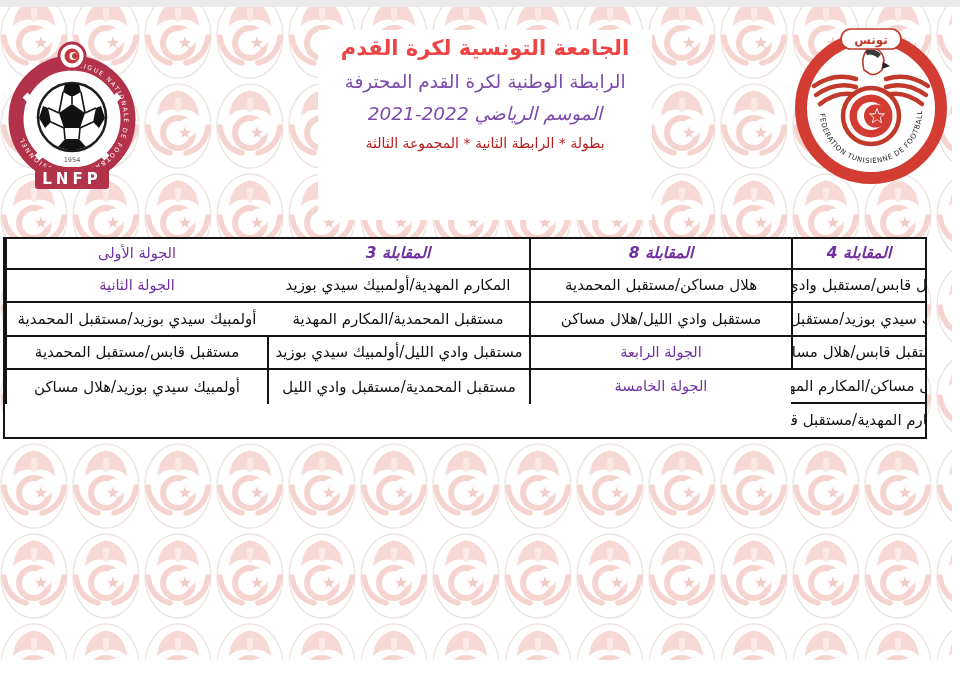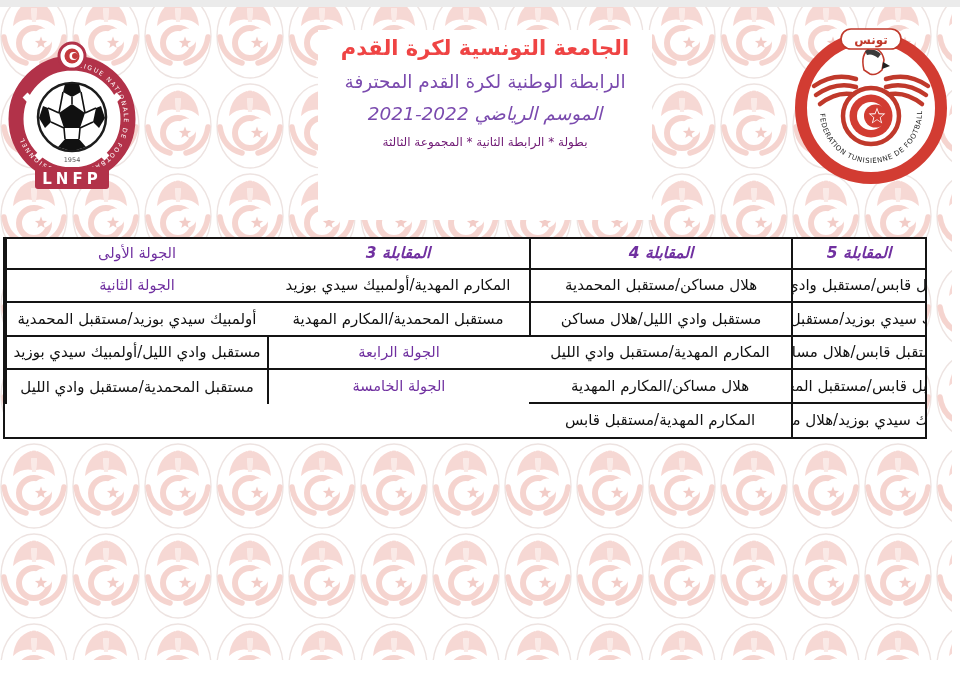--- a/index.html
+++ b/index.html
@@ -14,21 +14,21 @@
   .wm-tile{position:absolute;width:72px;height:90px;}
   
   .header-text{
     position:absolute;left:318px;top:30px;width:334px;height:190px;z-index:2;
     background:#ffffff;direction:rtl;text-align:center;
     display:flex;flex-direction:column;justify-content:flex-start;gap:11px;padding-top:6px;box-sizing:border-box;
   }
   .h-line1{font-size:21px;font-weight:bold;color:#ef4444;}
   .h-line2{font-size:18.5px;color:#7a4aae;}
   .h-line3{font-size:18.5px;color:#7a4aae;font-style:italic;}
-  .h-line4{font-size:12px;color:#701a75;white-space:nowrap;}
+  .h-line4{font-size:14px;color:#b91c1c;white-space:nowrap;}
   
   .logo-left{position:absolute;left:6px;top:36px;z-index:2;}
   .logo-right{position:absolute;left:792px;top:24px;z-index:2;}
   
   .sched-table{
     position:absolute;left:3px;top:237px;width:920px;height:198px;z-index:3;
     background:#fff;border:2px solid #141414;box-sizing:content-box;
     display:grid;direction:rtl;
     grid-template-columns:134px 262px 262px 262px;
     grid-template-rows:31px repeat(5,1fr);
@@ -1921,37 +1921,36 @@
         <polygon points="85,83.5 87.2,89.3 93.4,89.6 88.6,93.5 90.2,99.5 85,96.1 79.8,99.5 81.4,93.5 76.6,89.6 82.8,89.3" fill="#ffffff"></polygon>
         <polygon points="85,85.8 86.7,90.2 91.4,90.4 87.7,93.4 88.9,97.9 85,95.3 81.1,97.9 82.3,93.4 78.6,90.4 83.3,90.2" fill="#d23c32"></polygon>
       </g>
 
       <rect x="49" y="5" width="60" height="20" rx="10" fill="#ffffff" stroke="#c0392b" stroke-width="1.6"></rect>
       <text x="79" y="20" text-anchor="middle" font-size="12" font-weight="bold" fill="#c0392b">تونس</text>
     </svg>
   </div>
 
   <div class="sched-table">
-    <div class="cell col-head">المقابلة 5</div>
     <div class="cell col-head">المقابلة 4</div>
+    <div class="cell col-head">المقابلة 8</div>
     <div class="cell col-head last-col">المقابلة 3</div>
 
     <div class="cell round">الجولة الأولى</div>
     <div class="cell">مستقبل قابس/مستقبل وادي الليل</div>
     <div class="cell">هلال مساكن/مستقبل المحمدية</div>
     <div class="cell last-col">المكارم المهدية/أولمبيك سيدي بوزيد</div>
 
     <div class="cell round">الجولة الثانية</div>
     <div class="cell">أولمبيك سيدي بوزيد/مستقبل قابس</div>
     <div class="cell">مستقبل وادي الليل/هلال مساكن</div>
     <div class="cell last-col">مستقبل المحمدية/المكارم المهدية</div>
 
     <div class="cell">أولمبيك سيدي بوزيد/مستقبل المحمدية</div>
     <div class="cell">مستقبل قابس/هلال مساكن</div>
-    <div class="cell last-col">المكارم المهدية/مستقبل وادي الليل</div>
 
     <div class="cell round">الجولة الرابعة</div>
     <div class="cell">مستقبل وادي الليل/أولمبيك سيدي بوزيد</div>
     <div class="cell">مستقبل قابس/مستقبل المحمدية</div>
     <div class="cell last-col">هلال مساكن/المكارم المهدية</div>
 
     <div class="cell round last-row">الجولة الخامسة</div>
     <div class="cell last-row">مستقبل المحمدية/مستقبل وادي الليل</div>
     <div class="cell last-row">أولمبيك سيدي بوزيد/هلال مساكن</div>
     <div class="cell last-col last-row">المكارم المهدية/مستقبل قابس</div>

